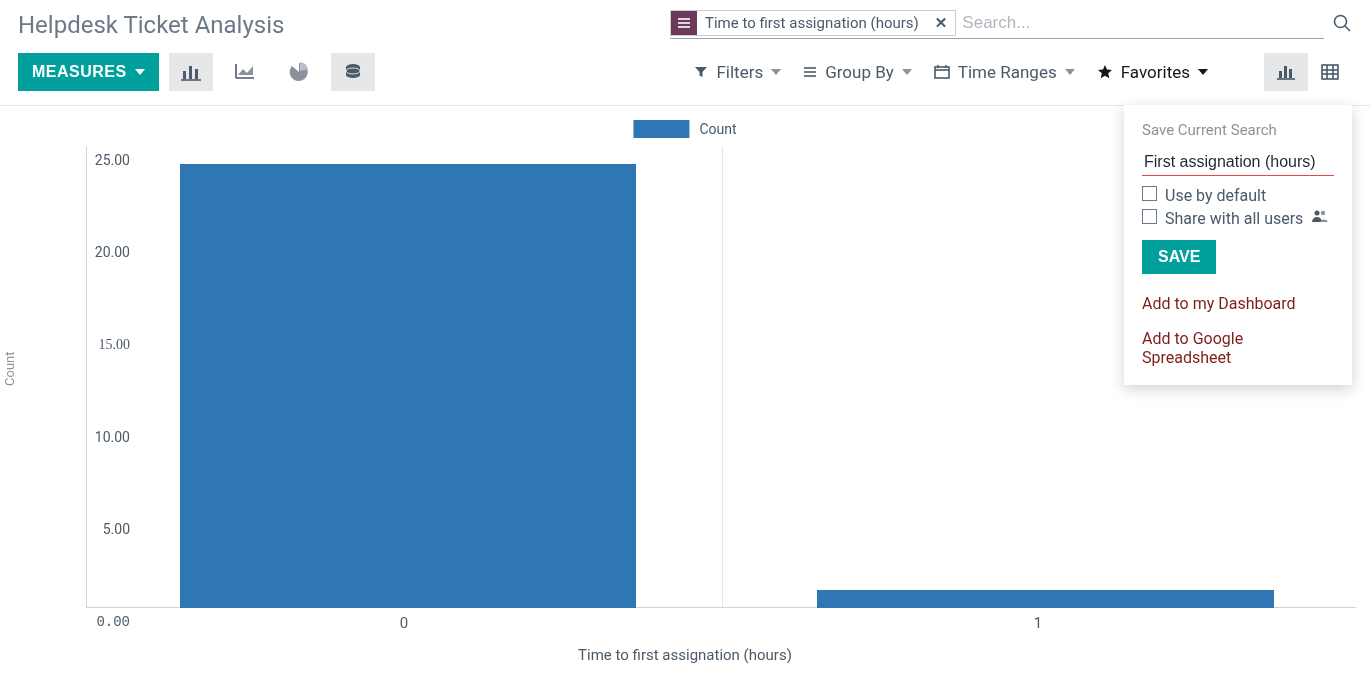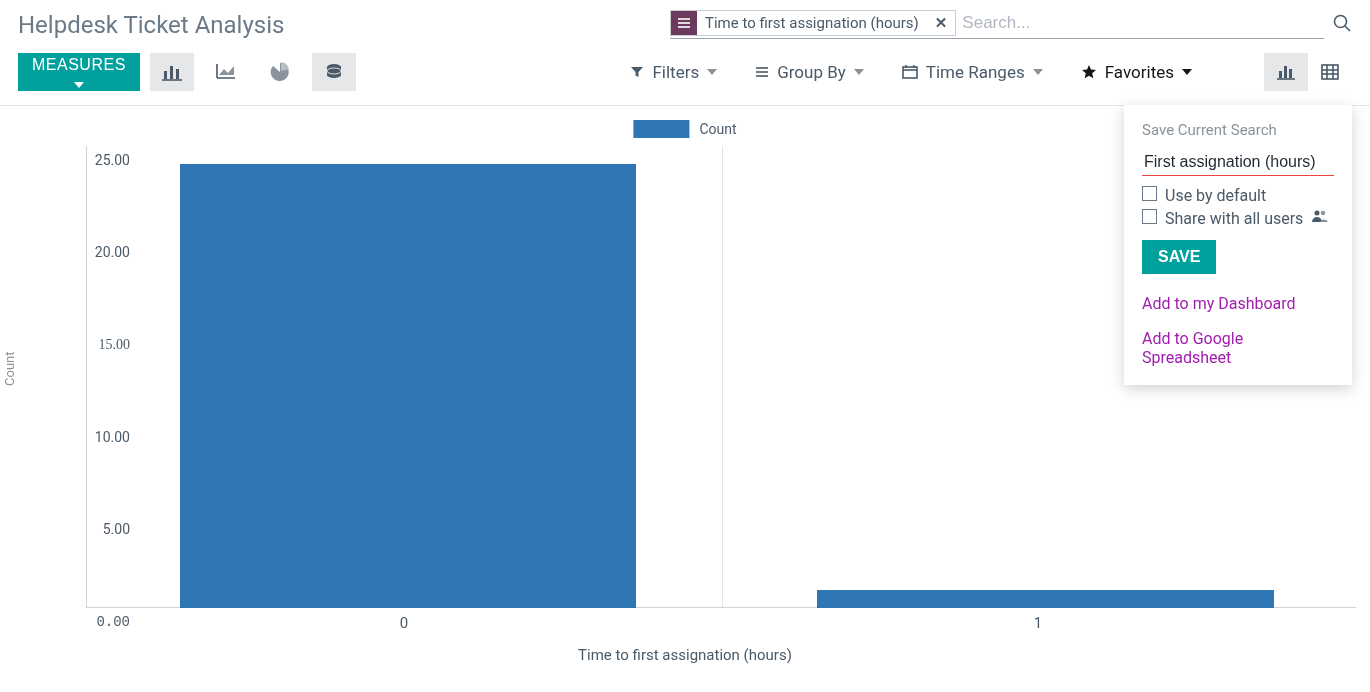--- a/index.html
+++ b/index.html
@@ -31,33 +31,33 @@
   .search-input::placeholder { color:#b0b7bf; }
   .search-mag { width:28px; text-align:right; }
 
   .toolbar-row {
     display:flex; align-items:center; padding:4px 18px 14px 18px; position:relative;
     border-bottom:1px solid #e3e6e9;
   }
   .left-tools { display:flex; align-items:center; gap:10px; }
   .btn {
     display:inline-flex; align-items:center; justify-content:center; gap:8px;
-    height:38px; padding:0 14px; font-size:16px; font-weight:400; border:none; cursor:pointer;
-    color:#4a5a68; background:#fff;flex-direction:column;
+    height:38px; padding:0 14px; font-size:16px; font-weight:700; border:none; cursor:pointer;
+    color:#4a5a68; background:#fff;
   }
   .btn-primary { background:#00a09d; color:#fff; letter-spacing:0.5px; }
   .btn-primary .caret { border-top-color:#fff; }
   .btn-icon { width:44px; padding:0; background:#fff; }
   .btn-icon.active { background:#e5e7e9; }
   .caret {
     width:0; height:0; border-left:5px solid transparent; border-right:5px solid transparent;
     border-top:6px solid #4a5a68; display:inline-block;
   }
 
-  .mid-tools { display:flex; align-items:center; gap:38px; margin-left:auto; font-size:17px; color:#4a5a68; }
+  .mid-tools { display:flex; align-items:center; gap:22px; margin-left:auto; font-size:17px; color:#4a5a68; }
   .mid-item { display:inline-flex; align-items:center; gap:8px; cursor:pointer; }
   .mid-item .caret { border-top-color:#8a939c; }
   .mid-item.active svg path, .mid-item.active { color:#141619; }
 
   .view-switch { display:flex; align-items:center; gap:0; margin-left:34px; }
   .view-btn { width:44px; height:38px; display:flex; align-items:center; justify-content:center; cursor:pointer; }
   .view-btn.active { background:#e5e7e9; }
 
   
   .dropdown {
@@ -68,21 +68,21 @@
   .dd-input {
     margin:0 18px 8px 18px; width:calc(100% - 36px); border:none; border-bottom:1px solid #ef4444;
     font-size:16px; padding:4px 2px; outline:none; color:#1f2933;
   }
   .dd-check-row { display:flex; align-items:flex-start; gap:8px; padding:2px 18px; color:#4a5a68; }
   .dd-checkbox { width:15px; height:15px; border:1.5px solid #6b7a89; display:inline-block; }
   .dd-save-wrap { padding:10px 18px 12px 18px; }
   .dd-save {
     background:#00a09d; color:#fff; font-weight:700; border:none; padding:8px 16px; font-size:16px; cursor:pointer;
   }
-  .dd-link { padding:8px 18px; color:#a21caf; cursor:pointer; }
+  .dd-link { padding:8px 18px; color:#7f1d1d; cursor:pointer; }
 
   
   .chart-area { position:relative; width:100%; height:570px; }
   .legend { position:absolute; top:14px; left:50%; transform:translateX(-50%); display:flex; align-items:center; gap:10px; font-size:14px; color:#4a5a68; }
   .legend-swatch { width:56px; height:18px; background:#2f77b4; }
 
   .plot {
     position:absolute; left:86px; top:40px; width:1270px; height:462px;
     border-left:1px solid #cfd4d9;
   }

